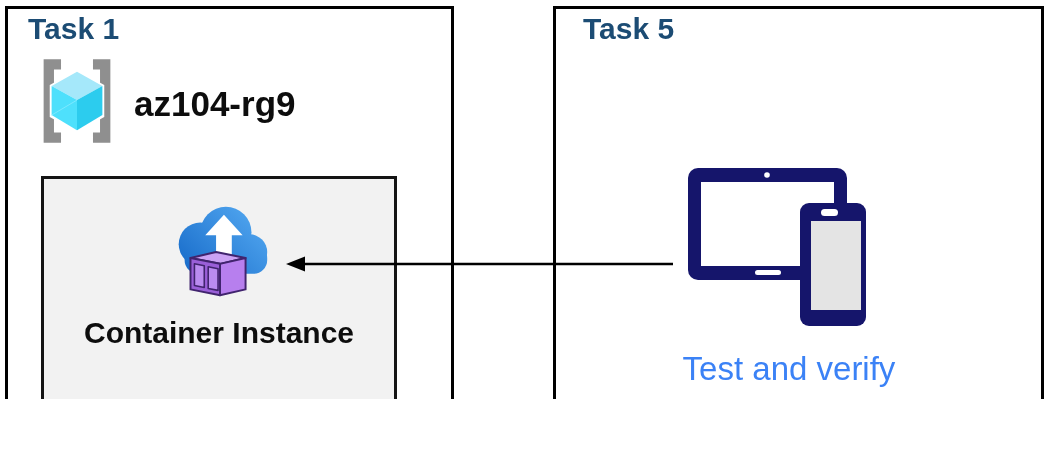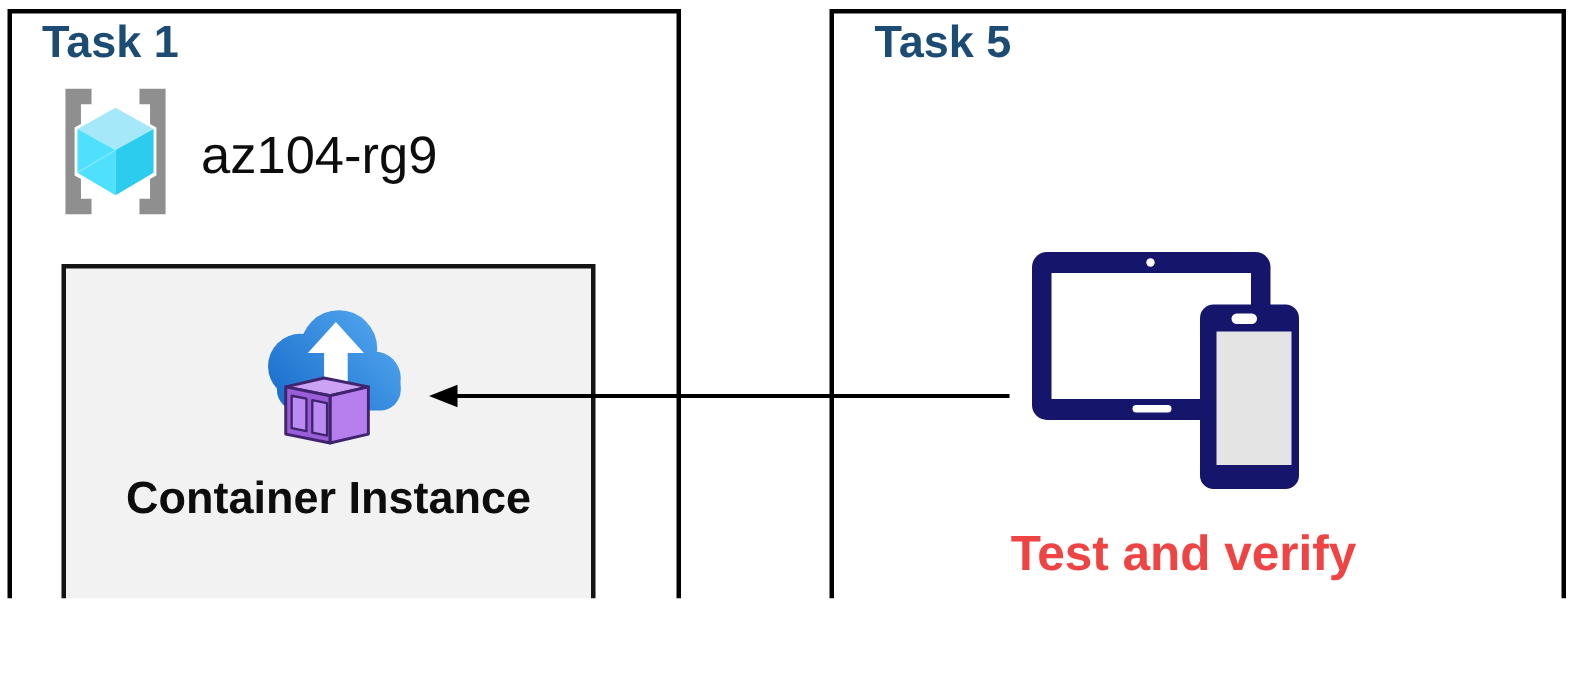--- a/index.html
+++ b/index.html
@@ -23,21 +23,21 @@
     font-size:30px;
     font-weight:bold;
     color:#1C4C74;
     letter-spacing:0px;
   }
   .task1-title{left:28px;top:12px;}
   .task2-title{left:583px;top:12px;}
   .rg-row{position:absolute;left:30px;top:56px;display:flex;align-items:center;}
   .rg-icon{width:94px;height:90px;}
   .rg-name{
-    font-size:35px;font-weight:normal;color:#0d0d0d;margin-left:10px;margin-top:6px;
+    font-size:35px;font-weight:bold;color:#0d0d0d;margin-left:10px;margin-top:6px;
   }
   .container-box{
     position:absolute;
     left:41px;top:176px;width:356px;height:239px;
     background:#F2F2F2;
     border:3px solid #141414;
     box-sizing:border-box;
   }
   .ci-icon{
     position:absolute;left:161px;top:194px;width:118px;height:120px;
@@ -46,21 +46,21 @@
     position:absolute;left:44px;top:316px;width:350px;
     text-align:center;
     font-size:30px;font-weight:bold;color:#0d0d0d;
   }
   .devices-icon{
     position:absolute;left:676px;top:160px;width:200px;height:172px;
   }
   .devices-label{
     position:absolute;left:639px;top:350px;width:300px;
     text-align:center;
-    font-size:33px;font-weight:bold;color:#ef4444;
+    font-size:33px;font-weight:normal;color:#3b82f6;
   }
   .connector-overlay{
     position:absolute;left:0;top:0;width:1049px;height:465px;
     pointer-events:none;
   }
 </style>
 </head>
 <body>
 
 <div class="canvas">

